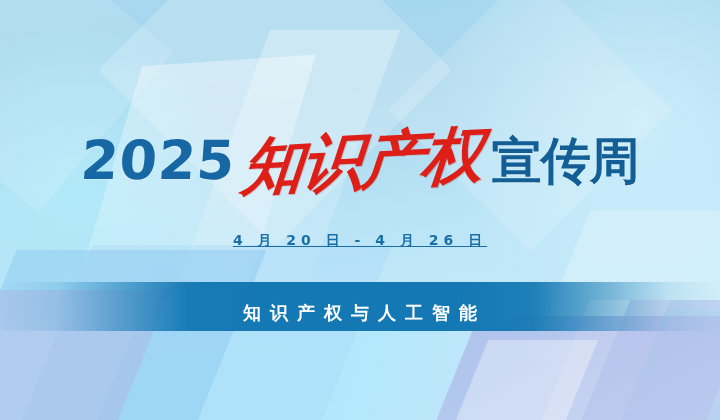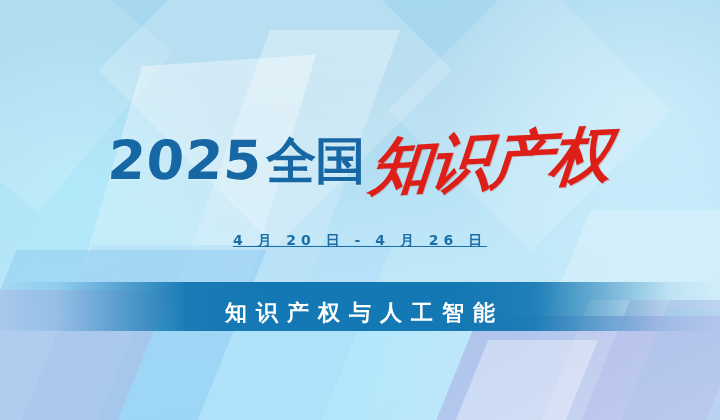--- a/index.html
+++ b/index.html
@@ -266,21 +266,21 @@
   }
   .band-text {
     position: absolute;
     left: 0; right: 0;
     top: 282px;
     height: 62px;
     display: flex;
     align-items: center;
     justify-content: center;
     font-family: "DejaVu Sans", sans-serif;
-    font-size: 22px;
+    font-size: 18px;
     font-weight: 700;
     letter-spacing: 9px;
     text-indent: 9px;
     color: #ffffff;
     white-space: nowrap;
   }
 </style>
 </head>
 <body>
 
@@ -305,22 +305,22 @@
   <div class="shape sh-br-cyan"></div>
   <div class="shape sh-br-white"></div>
   <div class="shape sh-br-lav2"></div>
   <div class="shape sh-br-lav"></div>
   <div class="shape sh-br-pale"></div>
 
   <div class="content">
 
     <div class="headline">
       <span class="hl-year">2025</span>
-      <span class="hl-quanguo">全国</span>
       <span class="hl-red">知识产权</span>
+      <span class="hl-week">宣传周</span>
     </div>
 
     <div class="date-line">4 月 20 日 - 4 月 26 日</div>
 
     <div class="band"></div>
     <div class="band-text">知识产权与人工智能</div>
 
   </div>
 </div>
 

